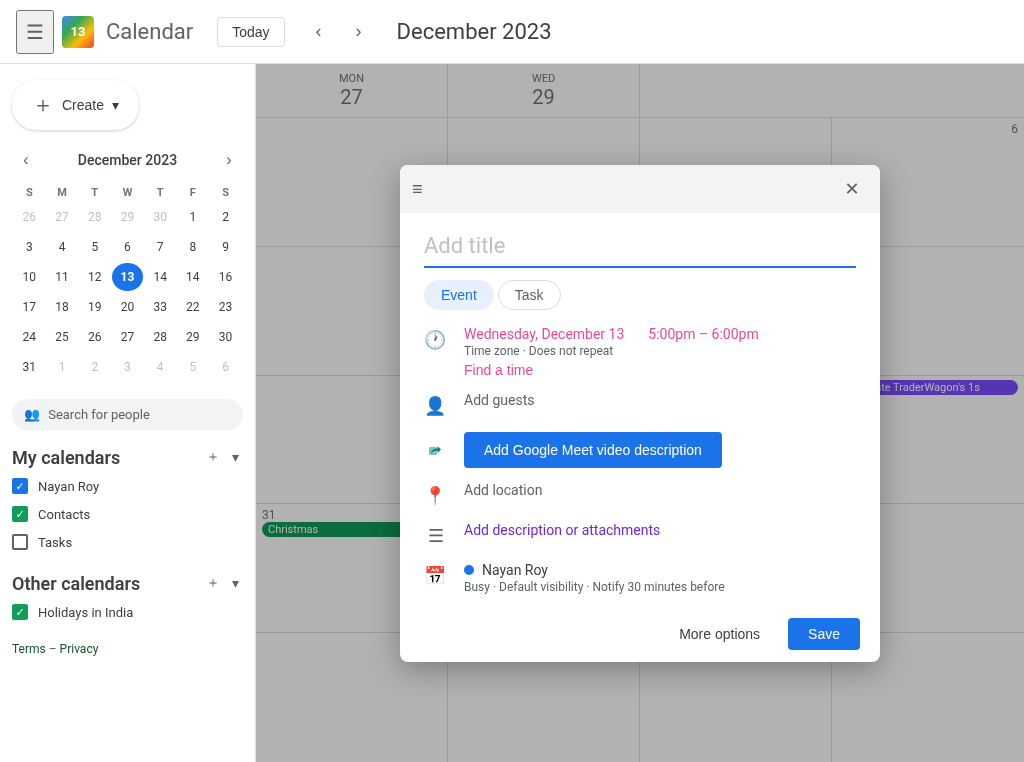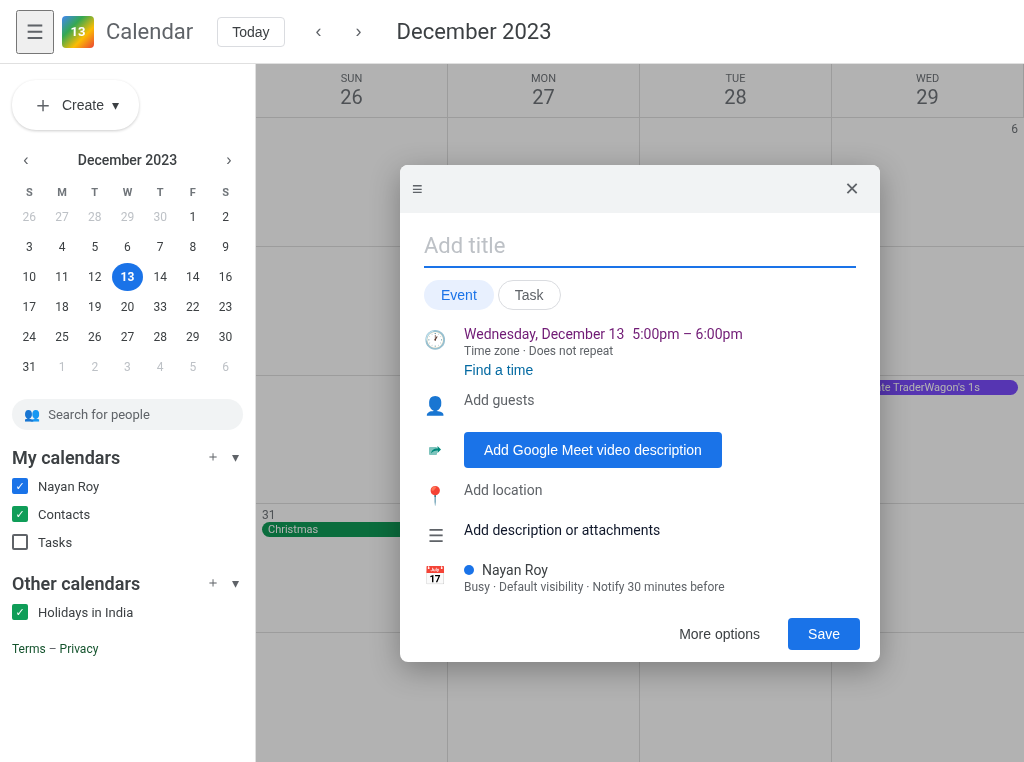--- a/index.html
+++ b/index.html
@@ -72,27 +72,27 @@
     .modal-close { width: 32px; height: 32px; border-radius: 50%; border: none; background: transparent; cursor: pointer; font-size: 18px; color: #5f6368; display: flex; align-items: center; justify-content: center; }
     .modal-body { padding: 16px 24px 8px; }
     .title-input { width: 100%; border: none; border-bottom: 2px solid #1a73e8; font-size: 22px; color: #202124; padding: 4px 0 8px; outline: none; font-family: inherit; }
     .title-input::placeholder { color: #bdc1c6; }
     .tabs-row { display: flex; gap: 4px; margin: 12px 0 16px; }
     .tab-btn { padding: 6px 16px; border-radius: 20px; border: 1px solid #dadce0; background: #fff; cursor: pointer; font-size: 14px; color: #5f6368; }
     .tab-btn.active { background: #e8f0fe; color: #1a73e8; border-color: transparent; font-weight: 500; }
     .form-row { display: flex; align-items: flex-start; gap: 16px; margin-bottom: 14px; }
     .form-icon { width: 24px; height: 24px; flex-shrink: 0; display: flex; align-items: center; justify-content: center; color: #5f6368; font-size: 18px; margin-top: 2px; }
     .form-content { flex: 1; }
-    .datetime-line { font-size: 14px; color: #701a75; display: flex; align-items: center; gap: 8px; }
+    .datetime-line { font-size: 14px; color: #ec4899; display: flex; align-items: center; gap: 24px; }
     .timezone-line { font-size: 12px; color: #5f6368; margin-top: 2px; }
-    .find-time-btn { color: #0369a1; font-size: 14px; font-weight: 500; cursor: pointer; border: none; background: none; padding: 0; margin-top: 4px; }
+    .find-time-btn { color: #ec4899; font-size: 14px; font-weight: 500; cursor: pointer; border: none; background: none; padding: 0; margin-top: 4px; }
     .guests-input { font-size: 14px; color: #5f6368; cursor: pointer; text-align: center; }
     .meet-btn { background: #1a73e8; color: #fff; border: none; border-radius: 4px; padding: 10px 20px; font-size: 14px; cursor: pointer; font-weight: 500; display: flex; align-items: center; gap: 8px; }
     .location-input { font-size: 14px; color: #5f6368; cursor: pointer; }
-    .desc-input { font-size: 14px; color: #0f172a; cursor: pointer; margin-top: 9px; }
+    .desc-input { font-size: 14px; color: #6d28d9; cursor: pointer; margin-top: 9px; }
     .calendar-line { font-size: 14px; color: #3c4043; display: flex; align-items: center; gap: 8px; }
     .cal-dot { width: 10px; height: 10px; border-radius: 50%; background: #1a73e8; flex-shrink: 0; }
     .cal-details { font-size: 12px; color: #5f6368; margin-top: 2px; }
     .modal-footer { display: flex; align-items: center; justify-content: flex-end; gap: 12px; padding: 12px 20px; }
     .more-options-btn { background: #fff; border: none; color: #3c4043; font-size: 14px; cursor: pointer; padding: 8px 16px; border-radius: 4px; font-weight: 500; }
     .save-btn { background: #1a73e8; color: #fff; border: none; border-radius: 4px; padding: 8px 20px; font-size: 14px; cursor: pointer; font-weight: 500; }
   </style>
 </head>
 <body>
 
@@ -248,30 +248,22 @@
       <a href="#">Terms</a>
       <span> – </span>
       <a href="#">Privacy</a>
     </div>
   </div>
 
   <div class="main-cal" style="position:relative;">
 
     <div style="display:grid;grid-template-columns:repeat(4,1fr);border-bottom:1px solid #e0e0e0;">
       <div style="padding:8px;text-align:center;border-right:1px solid #e0e0e0;">
-        <div style="font-size:11px;color:#70757a;text-transform:uppercase;">SUN</div>
-        <div style="font-size:20px;color:#70757a;">26</div>
-      </div>
-      <div style="padding:8px;text-align:center;border-right:1px solid #e0e0e0;">
         <div style="font-size:11px;color:#70757a;text-transform:uppercase;">MON</div>
         <div style="font-size:20px;color:#70757a;">27</div>
-      </div>
-      <div style="padding:8px;text-align:center;border-right:1px solid #e0e0e0;">
-        <div style="font-size:11px;color:#70757a;text-transform:uppercase;">TUE</div>
-        <div style="font-size:20px;color:#70757a;">28</div>
       </div>
       <div style="padding:8px;text-align:center;border-right:1px solid #e0e0e0;">
         <div style="font-size:11px;color:#70757a;text-transform:uppercase;">WED</div>
         <div style="font-size:20px;color:#70757a;">29</div>
       </div>
     </div>
 
     <div style="flex:1;display:grid;grid-template-rows:repeat(5,1fr);overflow:hidden;">
 
       <div style="display:grid;grid-template-columns:repeat(4,1fr);border-bottom:1px solid #e0e0e0;">

